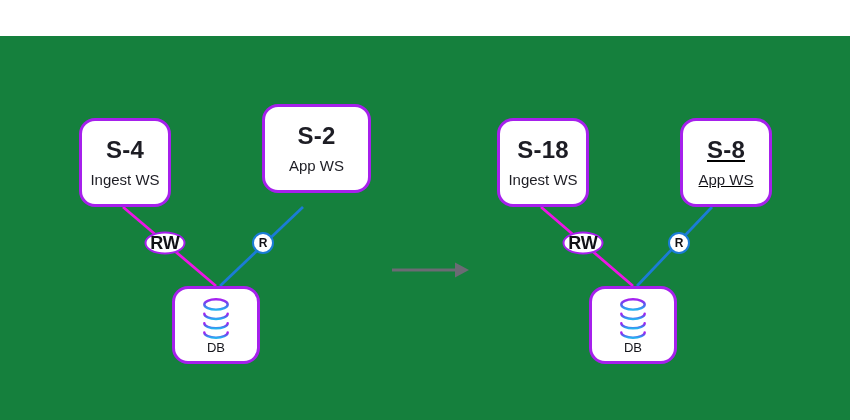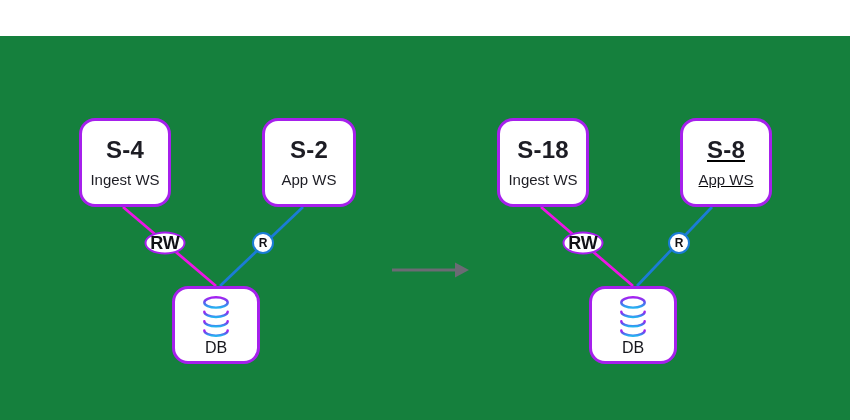--- a/index.html
+++ b/index.html
@@ -42,21 +42,21 @@
     color: #1d1d24;
     line-height: 1.05;
     letter-spacing: 0.2px;
   }
   .node-sub {
     font-size: 15px;
     font-weight: 400;
     color: #1d1d24;
   }
   .db-label {
-    font-size: 16px;
+    font-size: 13px;
     font-weight: 400;
     color: #15151b;
     line-height: 1.1;
   }
   .db-icon { display: block; }
 
   .badge {
     position: absolute;
     transform: translate(-50%, -50%);
     box-sizing: border-box;
@@ -97,21 +97,21 @@
       <line class="arrow-line" x1="392" y1="234" x2="456" y2="234"></line>
       <polygon class="arrow-head" points="455,226.5 469,234 455,241.5"></polygon>
     </g>
   </svg>
 
   <div class="node server" style="left:79px; top:82px;">
     <div class="node-title">S-4</div>
     <div class="node-sub">Ingest WS</div>
   </div>
 
-  <div class="node server" style="left:262px; top:82px; width:94px;">
+  <div class="node server" style="left:262px; top:68px; width:109px;">
     <div class="node-title">S-2</div>
     <div class="node-sub">App WS</div>
   </div>
 
   <div class="node db" style="left:172px; top:250px;">
     <svg class="db-icon" width="34" height="43" viewBox="0 0 36 46" xmlns="http://www.w3.org/2000/svg">
       <defs>
         <linearGradient id="dbgrad1" x1="0" y1="0" x2="0" y2="1">
           <stop offset="0" stop-color="#a620f0"></stop>
           <stop offset="0.5" stop-color="#5b5bee"></stop>

